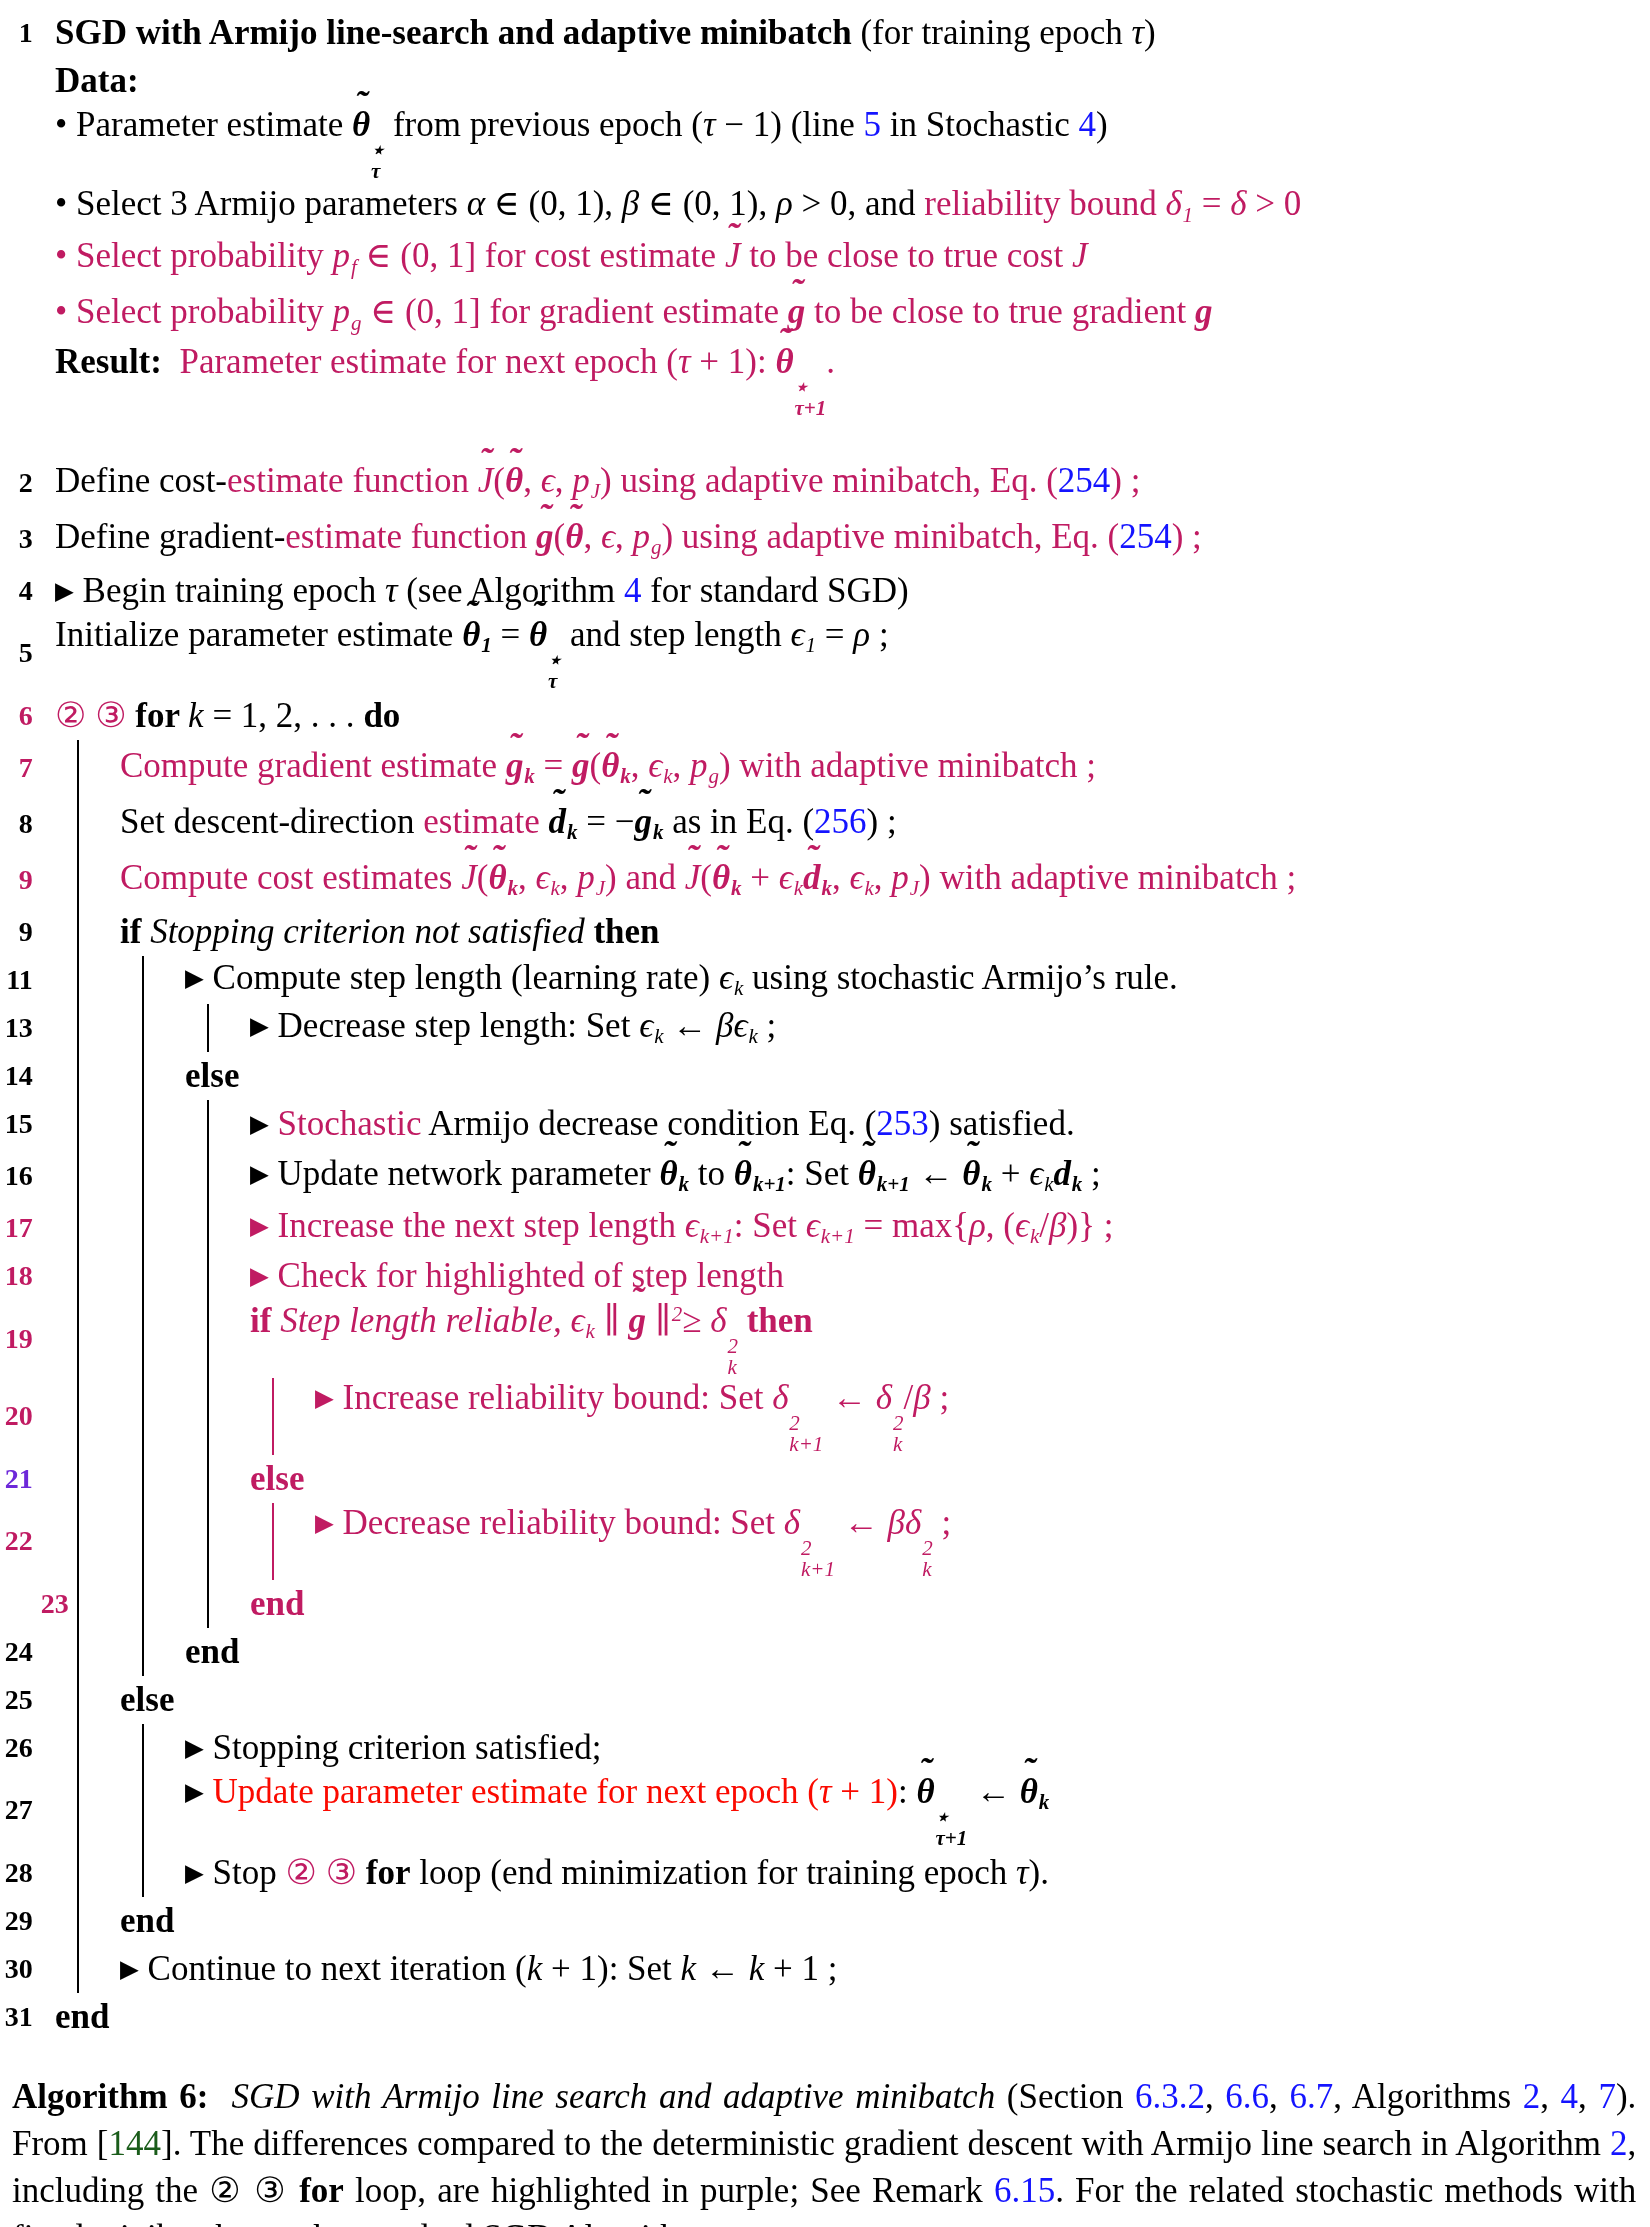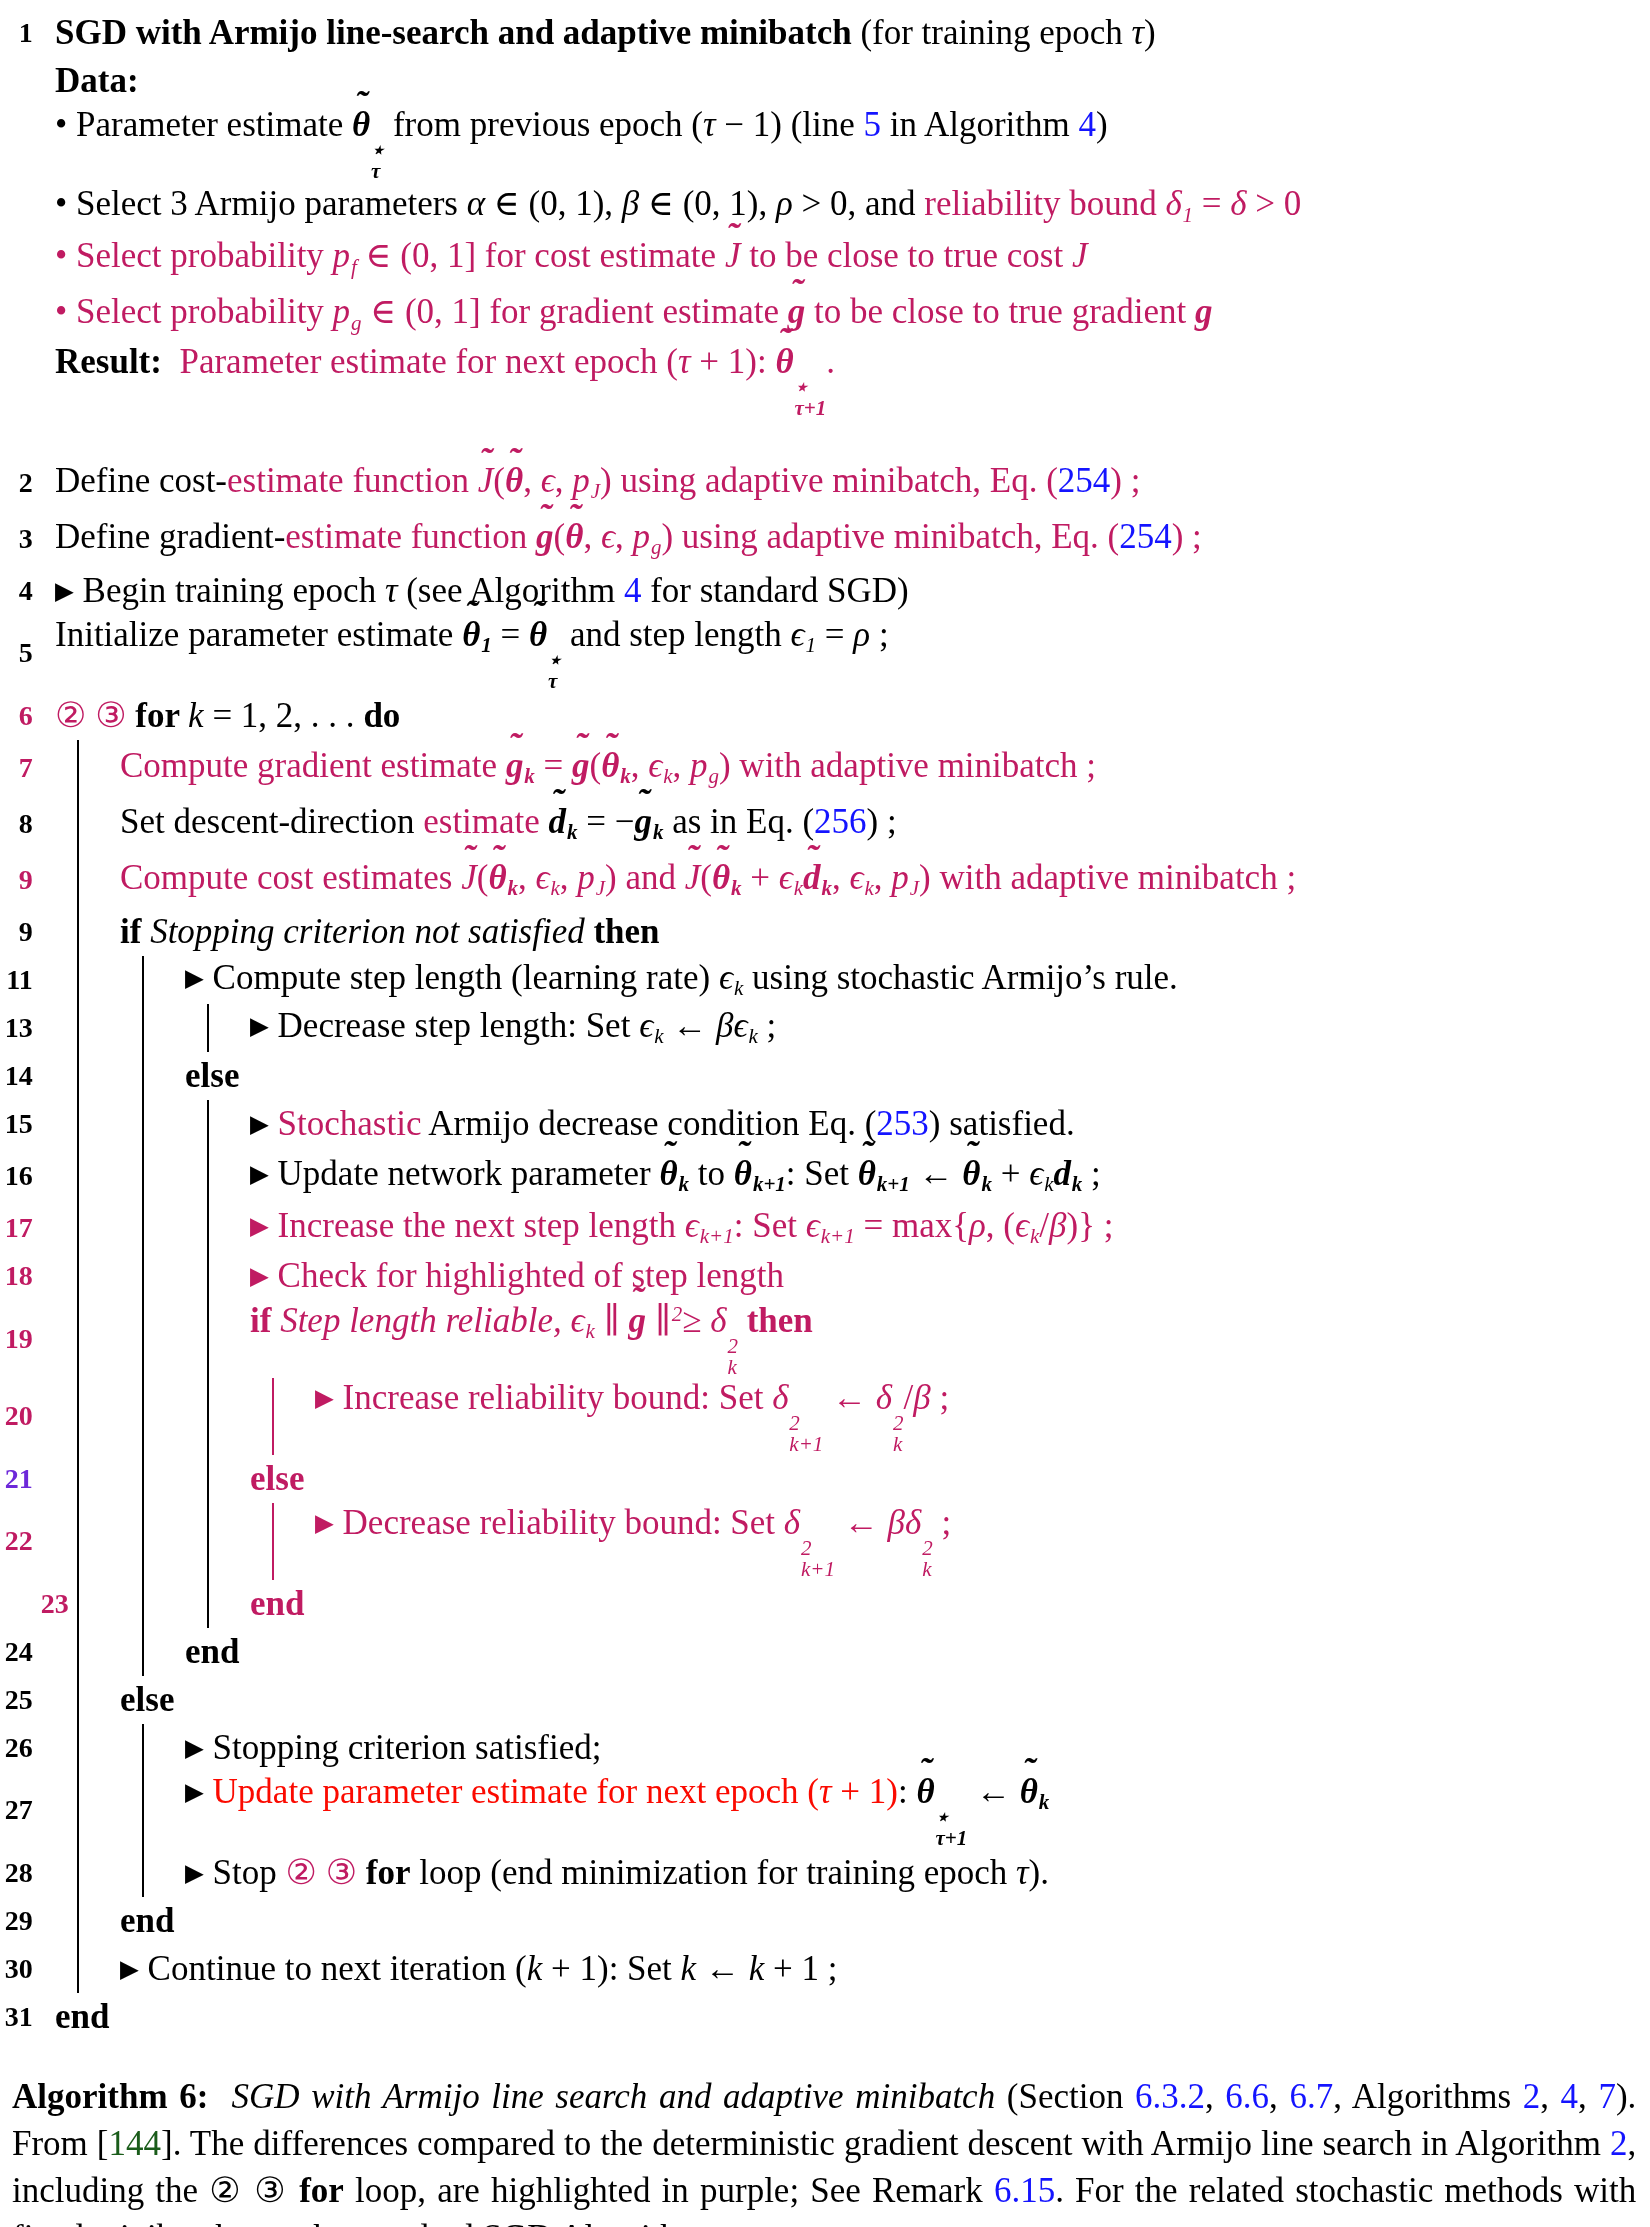--- a/index.html
+++ b/index.html
@@ -47,21 +47,21 @@
       <span class="num">1</span>
       <div class="content" style="margin-left: 55px;"><span class="bold">SGD with Armijo line-search and adaptive minibatch</span><span> (for training epoch </span><span class="ital">τ</span><span>)</span></div>
     </div>
     <div class="line">
       <div class="content" style="margin-left: 55px;"><span class="bold">Data:</span></div>
     </div>
     <div class="line tall">
       <div class="content" style="margin-left: 55px;"><span>• Parameter estimate </span><span class="bi"><span class="tbase">θ<span class="tl">˜</span></span><span class="ss">
             <span class="up">⋆</span>
             <span class="dn">τ</span>
-          </span></span><span> from previous epoch (</span><span class="ital">τ</span><span> − 1) (line </span><span style="color: rgb(20, 20, 255);">5</span><span> in Algorithm </span><span style="color: rgb(20, 20, 255);">4</span><span>)</span></div>
+          </span></span><span> from previous epoch (</span><span class="ital">τ</span><span> − 1) (line </span><span style="color: rgb(20, 20, 255);">5</span><span> in Stochastic </span><span style="color: rgb(20, 20, 255);">4</span><span>)</span></div>
     </div>
     <div class="line">
       <div class="content" style="margin-left: 55px;"><span>• Select 3 Armijo parameters </span><span class="ital">α</span><span> ∈ (0, 1), </span><span class="ital">β</span><span> ∈ (0, 1), </span><span class="ital">ρ</span><span> &gt; 0, and </span><span style="color: rgb(192, 27, 98);">reliability bound </span><span class="ital" style="color: rgb(192, 27, 98);">δ<sub>1</sub></span><span style="color: rgb(192, 27, 98);"> = </span><span class="ital" style="color: rgb(192, 27, 98);">δ</span><span style="color: rgb(192, 27, 98);"> &gt; 0</span></div>
     </div>
     <div class="line tall">
       <div class="content" style="margin-left: 55px;"><span style="color: rgb(192, 27, 98);">• Select probability </span><span class="ital" style="color: rgb(192, 27, 98);">p<sub>f</sub></span><span style="color: rgb(192, 27, 98);"> ∈ (0, 1] for cost estimate </span><span class="ital" style="color: rgb(192, 27, 98);"><span class="tbase">J<span class="tl">˜</span></span></span><span style="color: rgb(192, 27, 98);"> to be close to true cost </span><span class="ital" style="color: rgb(192, 27, 98);">J</span></div>
     </div>
     <div class="line tall">
       <div class="content" style="margin-left: 55px;"><span style="color: rgb(192, 27, 98);">• Select probability </span><span class="ital" style="color: rgb(192, 27, 98);">p<sub>g</sub></span><span style="color: rgb(192, 27, 98);"> ∈ (0, 1] for gradient estimate </span><span class="bi" style="color: rgb(192, 27, 98);"><span class="tbase">g<span class="tl">˜</span></span></span><span style="color: rgb(192, 27, 98);"> to be close to true gradient </span><span class="bi" style="color: rgb(192, 27, 98);">g</span></div>
     </div>

